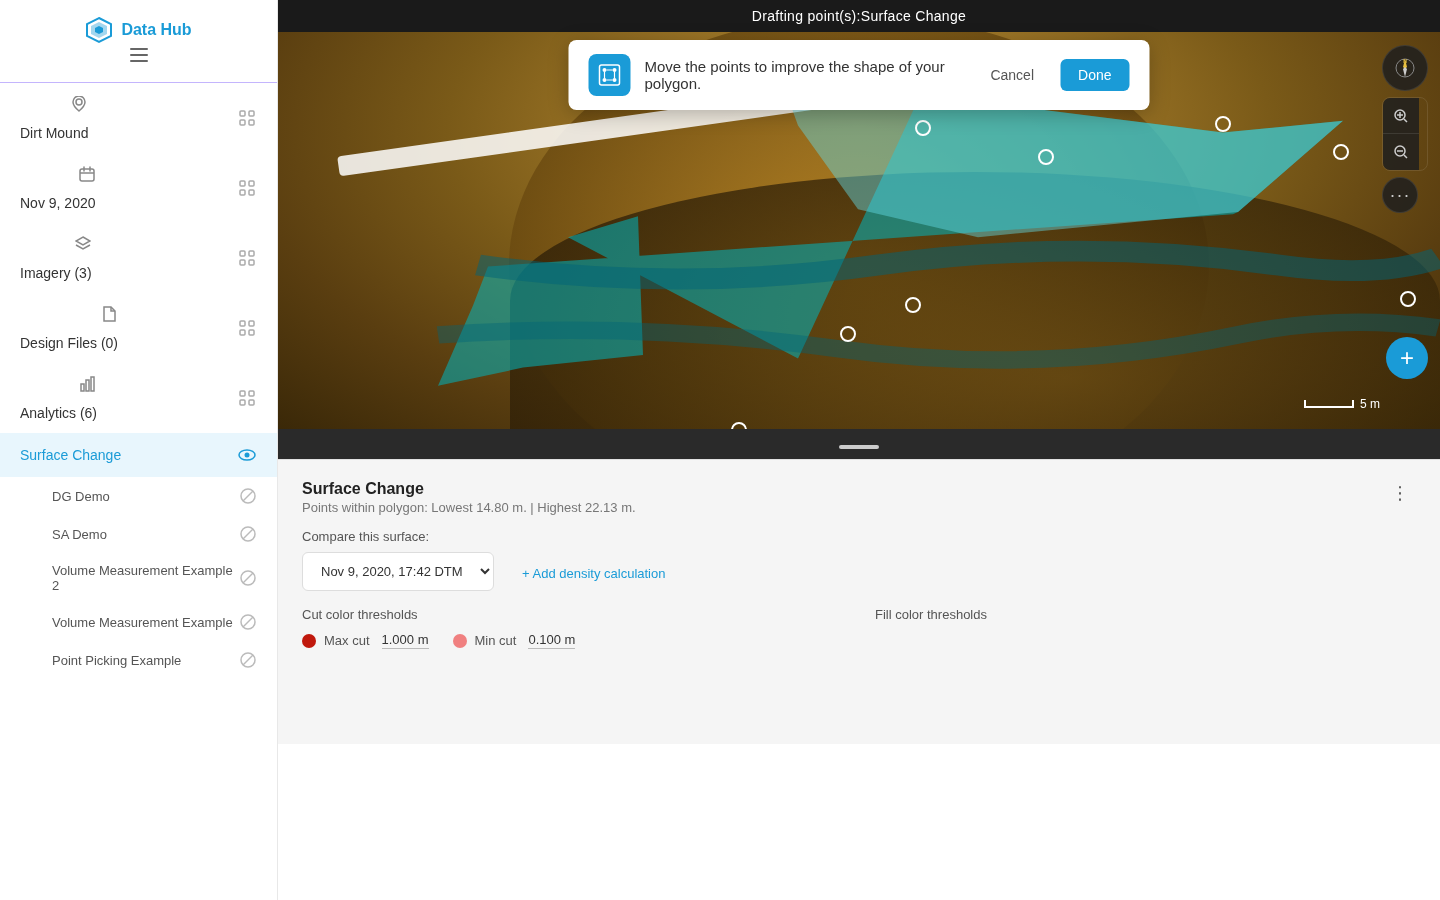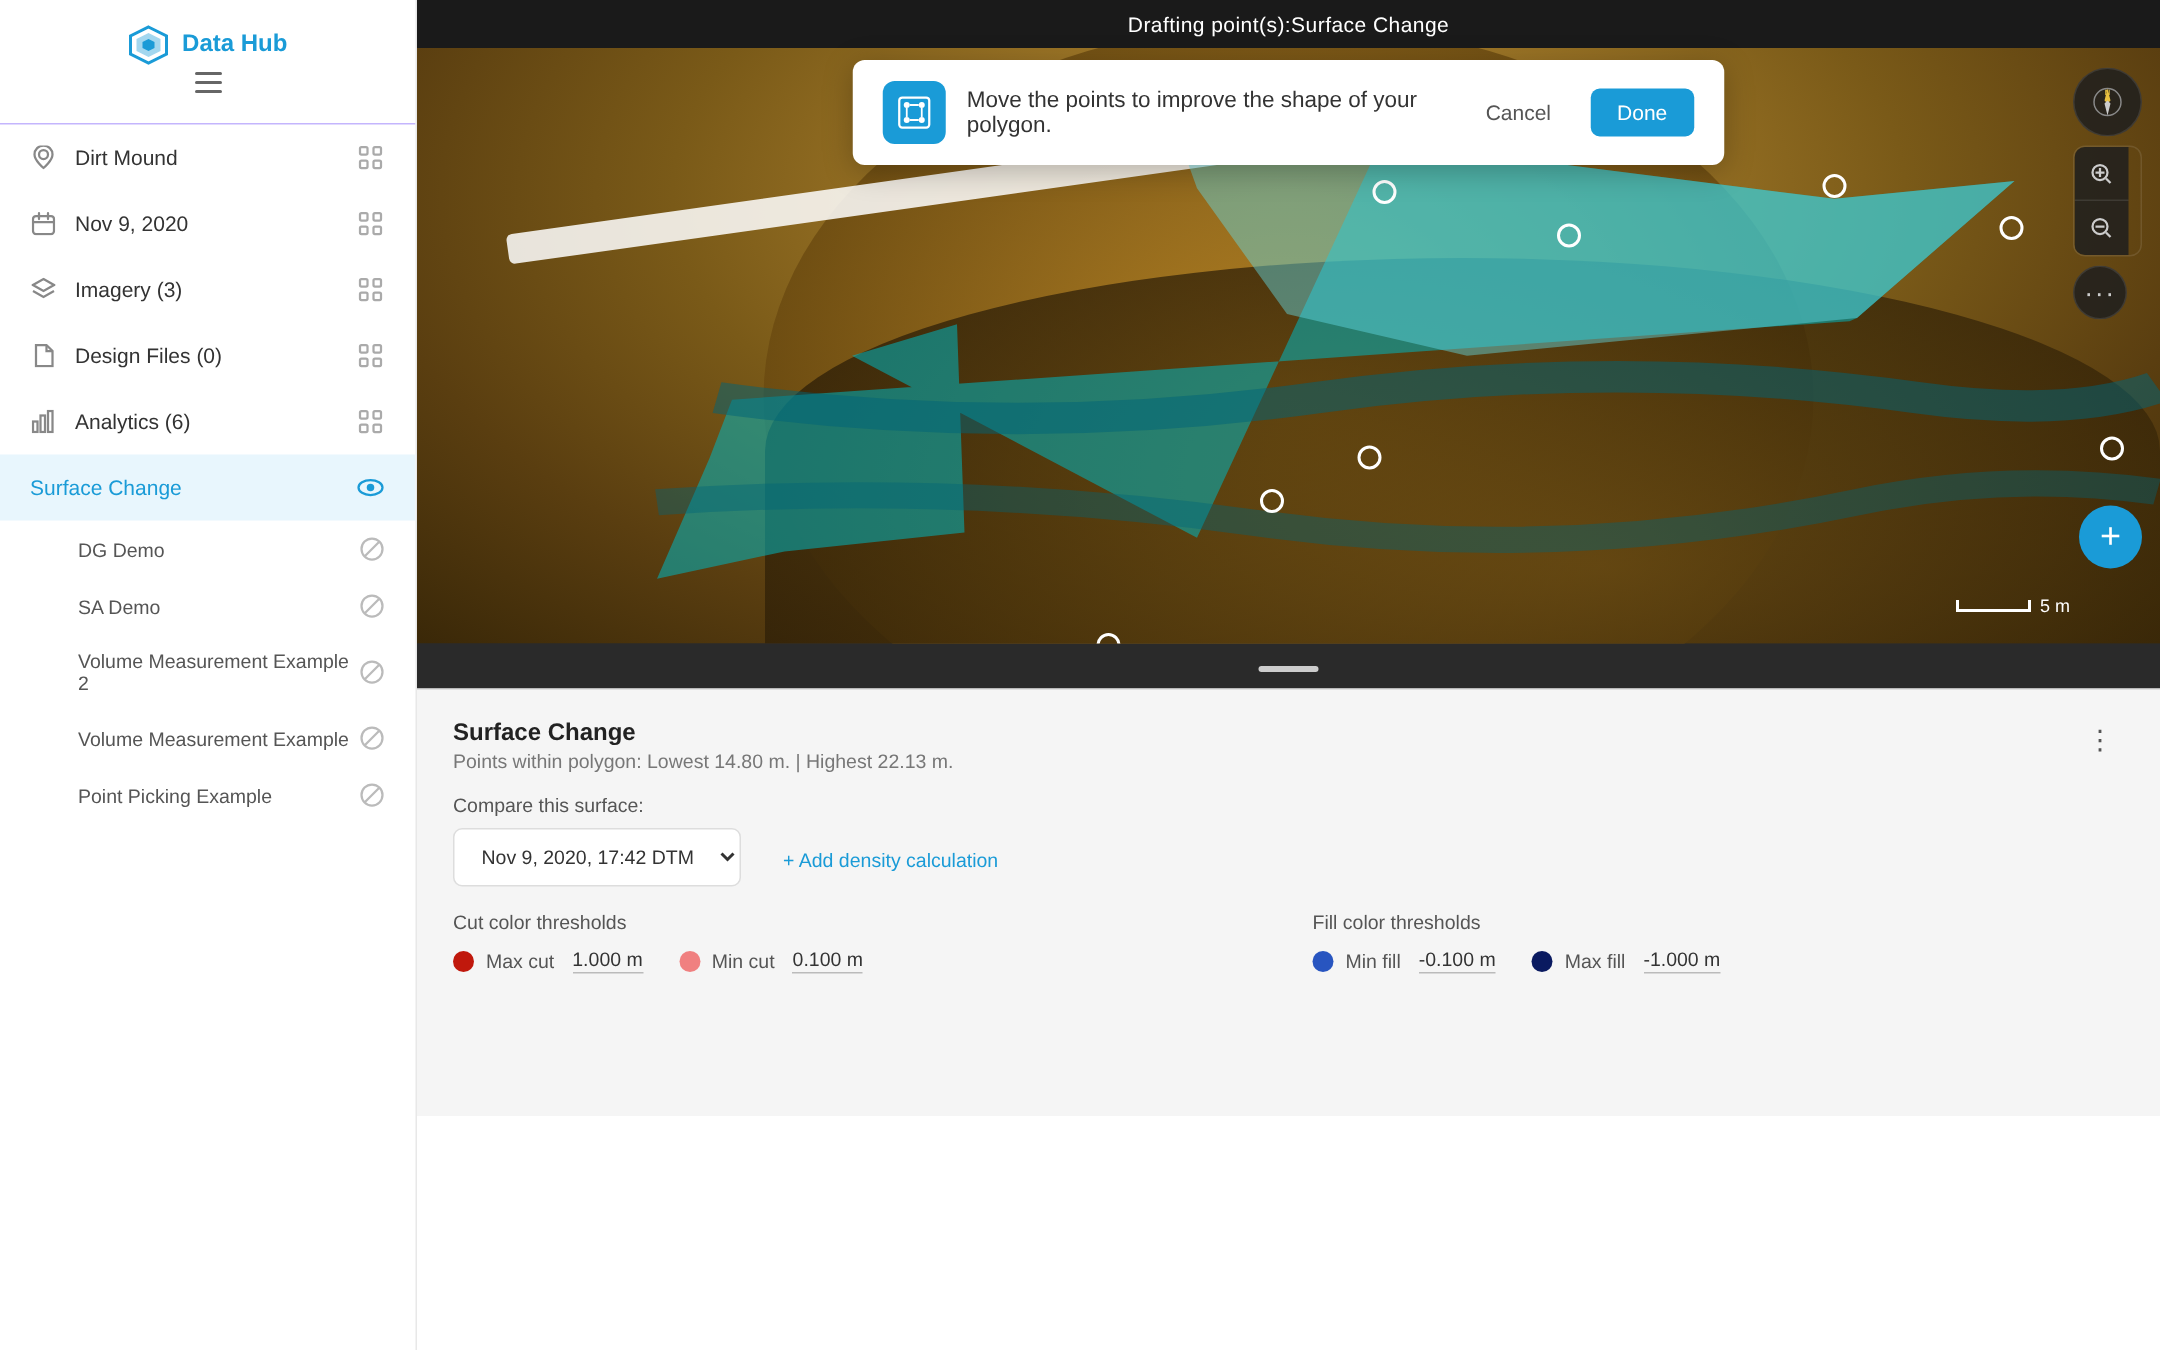--- a/index.html
+++ b/index.html
@@ -61,22 +61,23 @@
       padding: 12px 20px;
       cursor: pointer;
       border-radius: 0;
       transition: background 0.1s;
     }
     .sidebar-item.active {
       background: #e8f6fd;
     }
     .sidebar-item-left {
       display: flex;
-      align-items: center;
+      align-items: flex-end;
       gap: 12px;
+      flex-direction: column;
     }
     .sidebar-item-label {
       font-size: 14px;
       color: #333;
     }
     .sidebar-item.active .sidebar-item-label {
       color: #1a9bd7;
       font-weight: 500;
     }
     .sidebar-icon {
@@ -812,28 +813,16 @@
           </div>
           <div class="threshold-item">
             <div class="threshold-dot" style="background:#f08080;"></div>
             <span class="threshold-name">Min cut</span>
             <span class="threshold-value">0.100 m</span>
           </div>
         </div>
       </div>
       <div class="threshold-group">
         <div class="threshold-group-title">Fill color thresholds</div>
-        <div class="threshold-items">
-          <div class="threshold-item">
-            <div class="threshold-dot" style="background:#2855c0;"></div>
-            <span class="threshold-name">Min fill</span>
-            <span class="threshold-value">-0.100 m</span>
-          </div>
-          <div class="threshold-item">
-            <div class="threshold-dot" style="background:#0a1a60;"></div>
-            <span class="threshold-name">Max fill</span>
-            <span class="threshold-value">-1.000 m</span>
-          </div>
-        </div>
       </div>
     </div>
   </div>
 </div>
 
 </body></html>

